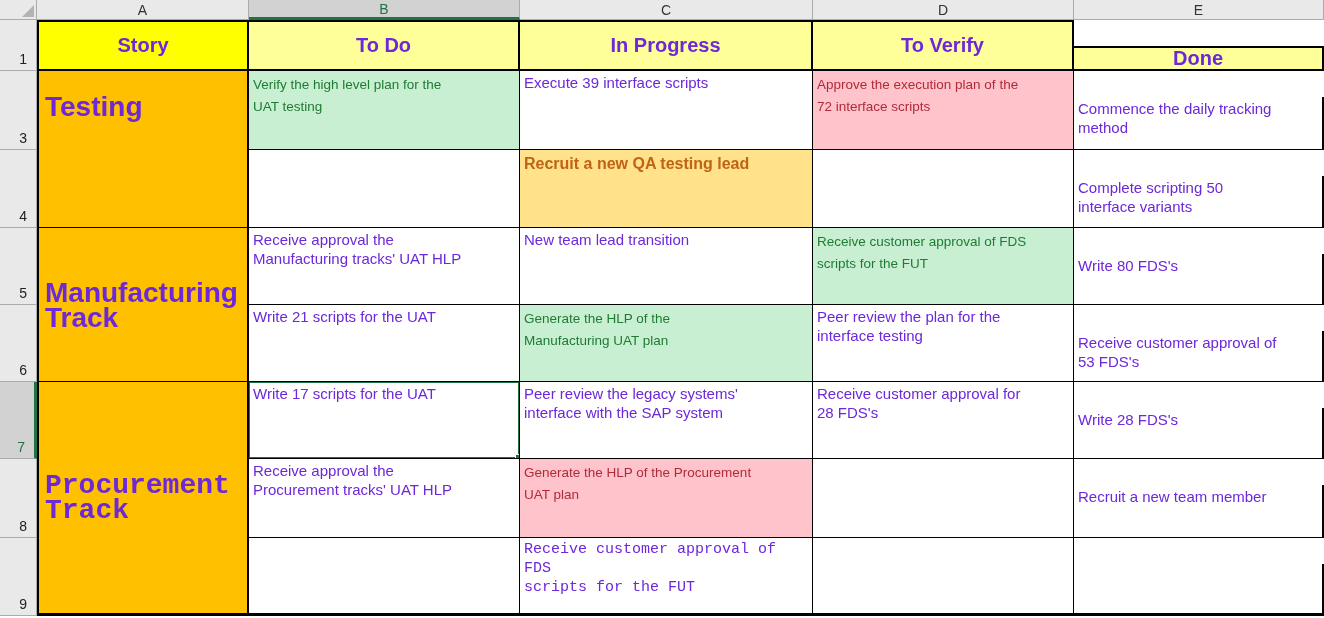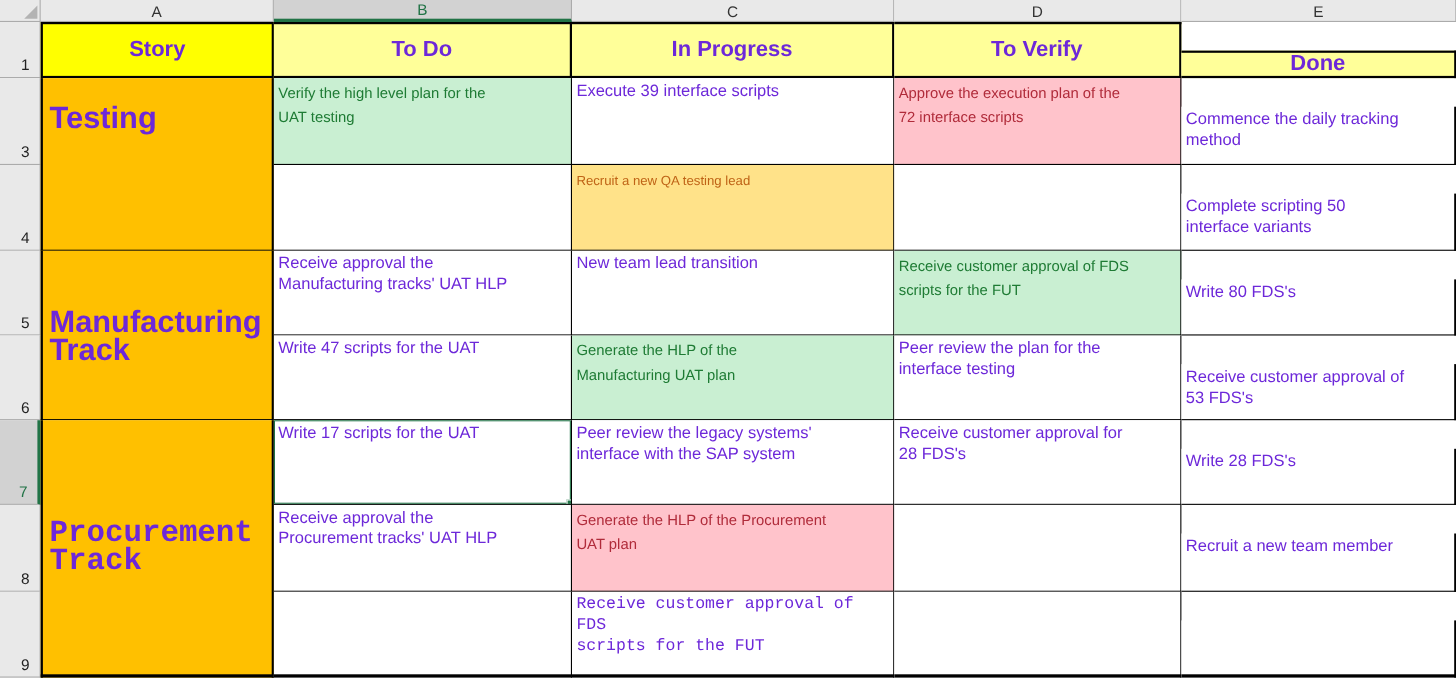--- a/index.html
+++ b/index.html
@@ -66,21 +66,21 @@
   .acell{
     background:var(--c-orange,#FFC000);font-size:28px;font-weight:bold;line-height:25px;
     border-left:2px solid #000;border-right:2px solid #000;
     display:flex;align-items:center;padding:0 4px 0 6px;
   }
   .acell.top-align{align-items:flex-start;padding-top:23px;}
   .ecol{border-right:2px solid #000;margin-top:26px;}
   .brow{border-bottom:3px solid #000;font-family:Liberation Mono, monospace;}
   .good{background:var(--c-good-bg,#C9EFD2);color:var(--c-good-text,#1E7B34);font-size:13.5px;line-height:22px;padding-top:3px;}
   .bad{background:var(--c-bad-bg,#FFC3CB);color:var(--c-bad-text,#B02B3A);font-size:13.5px;line-height:22px;padding-top:3px;}
-  .neutral{background:var(--c-neutral-bg,#FFE289);color:var(--c-neutral-text,#BF6316);font-size:12px;line-height:22px;padding-top:3px;}
+  .neutral{background:var(--c-neutral-bg,#FFE289);color:var(--c-neutral-text,#BF6316);font-size:16px;line-height:22px;padding-top:3px;font-weight:bold;}
   
   .selected{z-index:3;}
   .selected .sel-border{
     position:absolute;inset:-1px;border:2px solid var(--c-accent,#217346);
     pointer-events:none;
   }
   .fill-handle{
     position:absolute;right:-4px;bottom:-4px;width:6px;height:6px;
     background:var(--c-accent,#217346);border:1px solid #fff;z-index:4;
   }
@@ -134,21 +134,21 @@
   <div class="tcell ecol" style="grid-area:4/6/5/7">Complete scripting 50
 interface variants</div>
 
   <div class="tcell" style="grid-area:5/3/6/4">Receive approval the
 Manufacturing tracks' UAT HLP</div>
   <div class="tcell" style="grid-area:5/4/6/5">New team lead transition</div>
   <div class="tcell good" style="grid-area:5/5/6/6">Receive customer approval of FDS
 scripts for the FUT</div>
   <div class="tcell ecol" style="grid-area:5/6/6/7">Write 80 FDS's</div>
 
-  <div class="tcell" style="grid-area:6/3/7/4">Write 47 scripts for the UAT</div>
+  <div class="tcell" style="grid-area:6/3/7/4">Write 21 scripts for the UAT</div>
   <div class="tcell good" style="grid-area:6/4/7/5">Generate the HLP of the
 Manufacturing UAT plan</div>
   <div class="tcell" style="grid-area:6/5/7/6">Peer review the plan for the
 interface testing</div>
   <div class="tcell ecol" style="grid-area:6/6/7/7">Receive customer approval of
 53 FDS's</div>
 
   <div class="tcell selected" style="grid-area:7/3/8/4">Write 17 scripts for the UAT<span class="sel-border"></span><span class="fill-handle"></span></div>
   <div class="tcell" style="grid-area:7/4/8/5">Peer review the legacy systems'
 interface with the SAP system</div>

